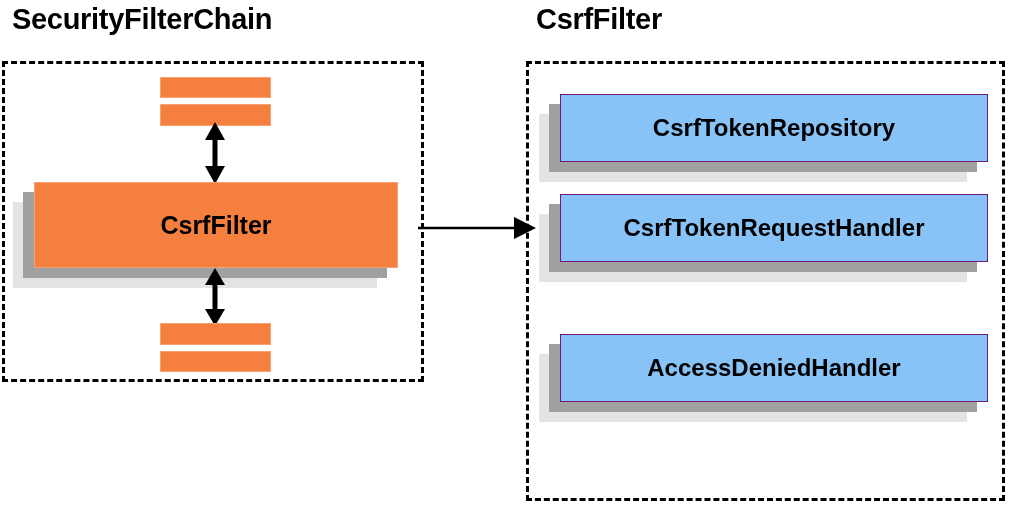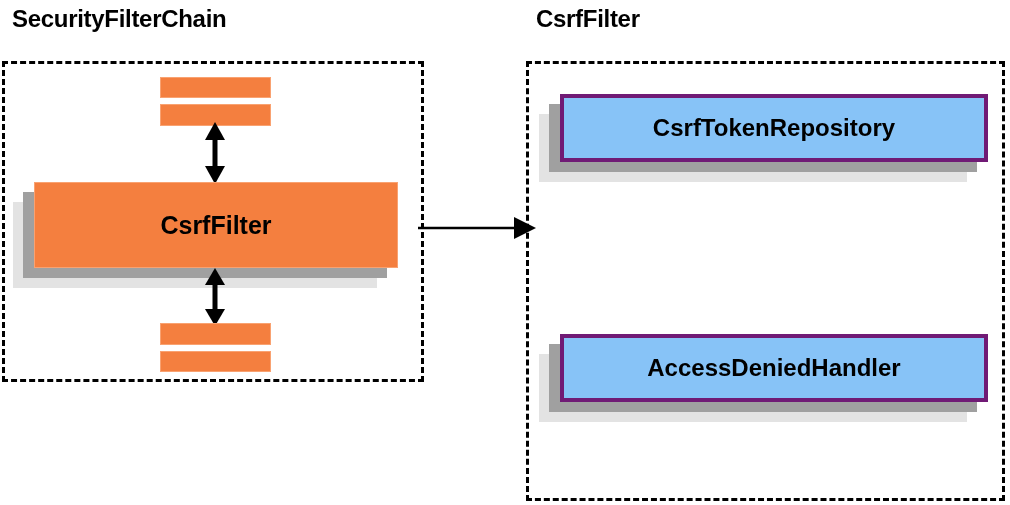--- a/index.html
+++ b/index.html
@@ -16,21 +16,21 @@
   #canvas {
     position: relative;
     width: 1010px;
     height: 505px;
     background: #ffffff;
   }
 
   
   .panel-title {
     position: absolute;
-    font-size: 24px;
+    font-size: 29px;
     font-weight: bold;
     color: #000000;
     letter-spacing: -0.3px;
     white-space: nowrap;
     line-height: 34px;
   }
   #title-left  { left: 12px;  top: 2px; }
   #title-right { left: 536px; top: 2px; }
 
   
@@ -82,21 +82,21 @@
   }
 
   
   .front-orange {
     background: #f47f3f;
     border: 1px solid #f9a271;
   }
   
   .front-blue {
     background: #87c3f7;
-    border: 4px solid #701a75;
+    border: 1px solid #701a75;
   }
 
   
   #card-csrffilter {
     left: 34px;
     top: 182px;
     width: 364px;
     height: 86px;
   }
   #card-csrffilter .layer-front { font-size: 25px; }
@@ -175,20 +175,25 @@
   <div id="title-right" class="panel-title">CsrfFilter</div>
 
   <div id="group-right" class="group-box"></div>
 
   <div id="blue-card-0" class="stack blue-card">
     <div class="layer-back"></div>
     <div class="layer-mid"></div>
     <div class="layer-front front-blue">CsrfTokenRepository</div>
   </div>
 
+  <div id="blue-card-1" class="stack blue-card">
+    <div class="layer-back"></div>
+    <div class="layer-mid"></div>
+    <div class="layer-front front-blue">CsrfTokenRequestHandler</div>
+  </div>
 
   <div id="blue-card-2" class="stack blue-card">
     <div class="layer-back"></div>
     <div class="layer-mid"></div>
     <div class="layer-front front-blue">AccessDeniedHandler</div>
   </div>
 
 
 </div>
 

